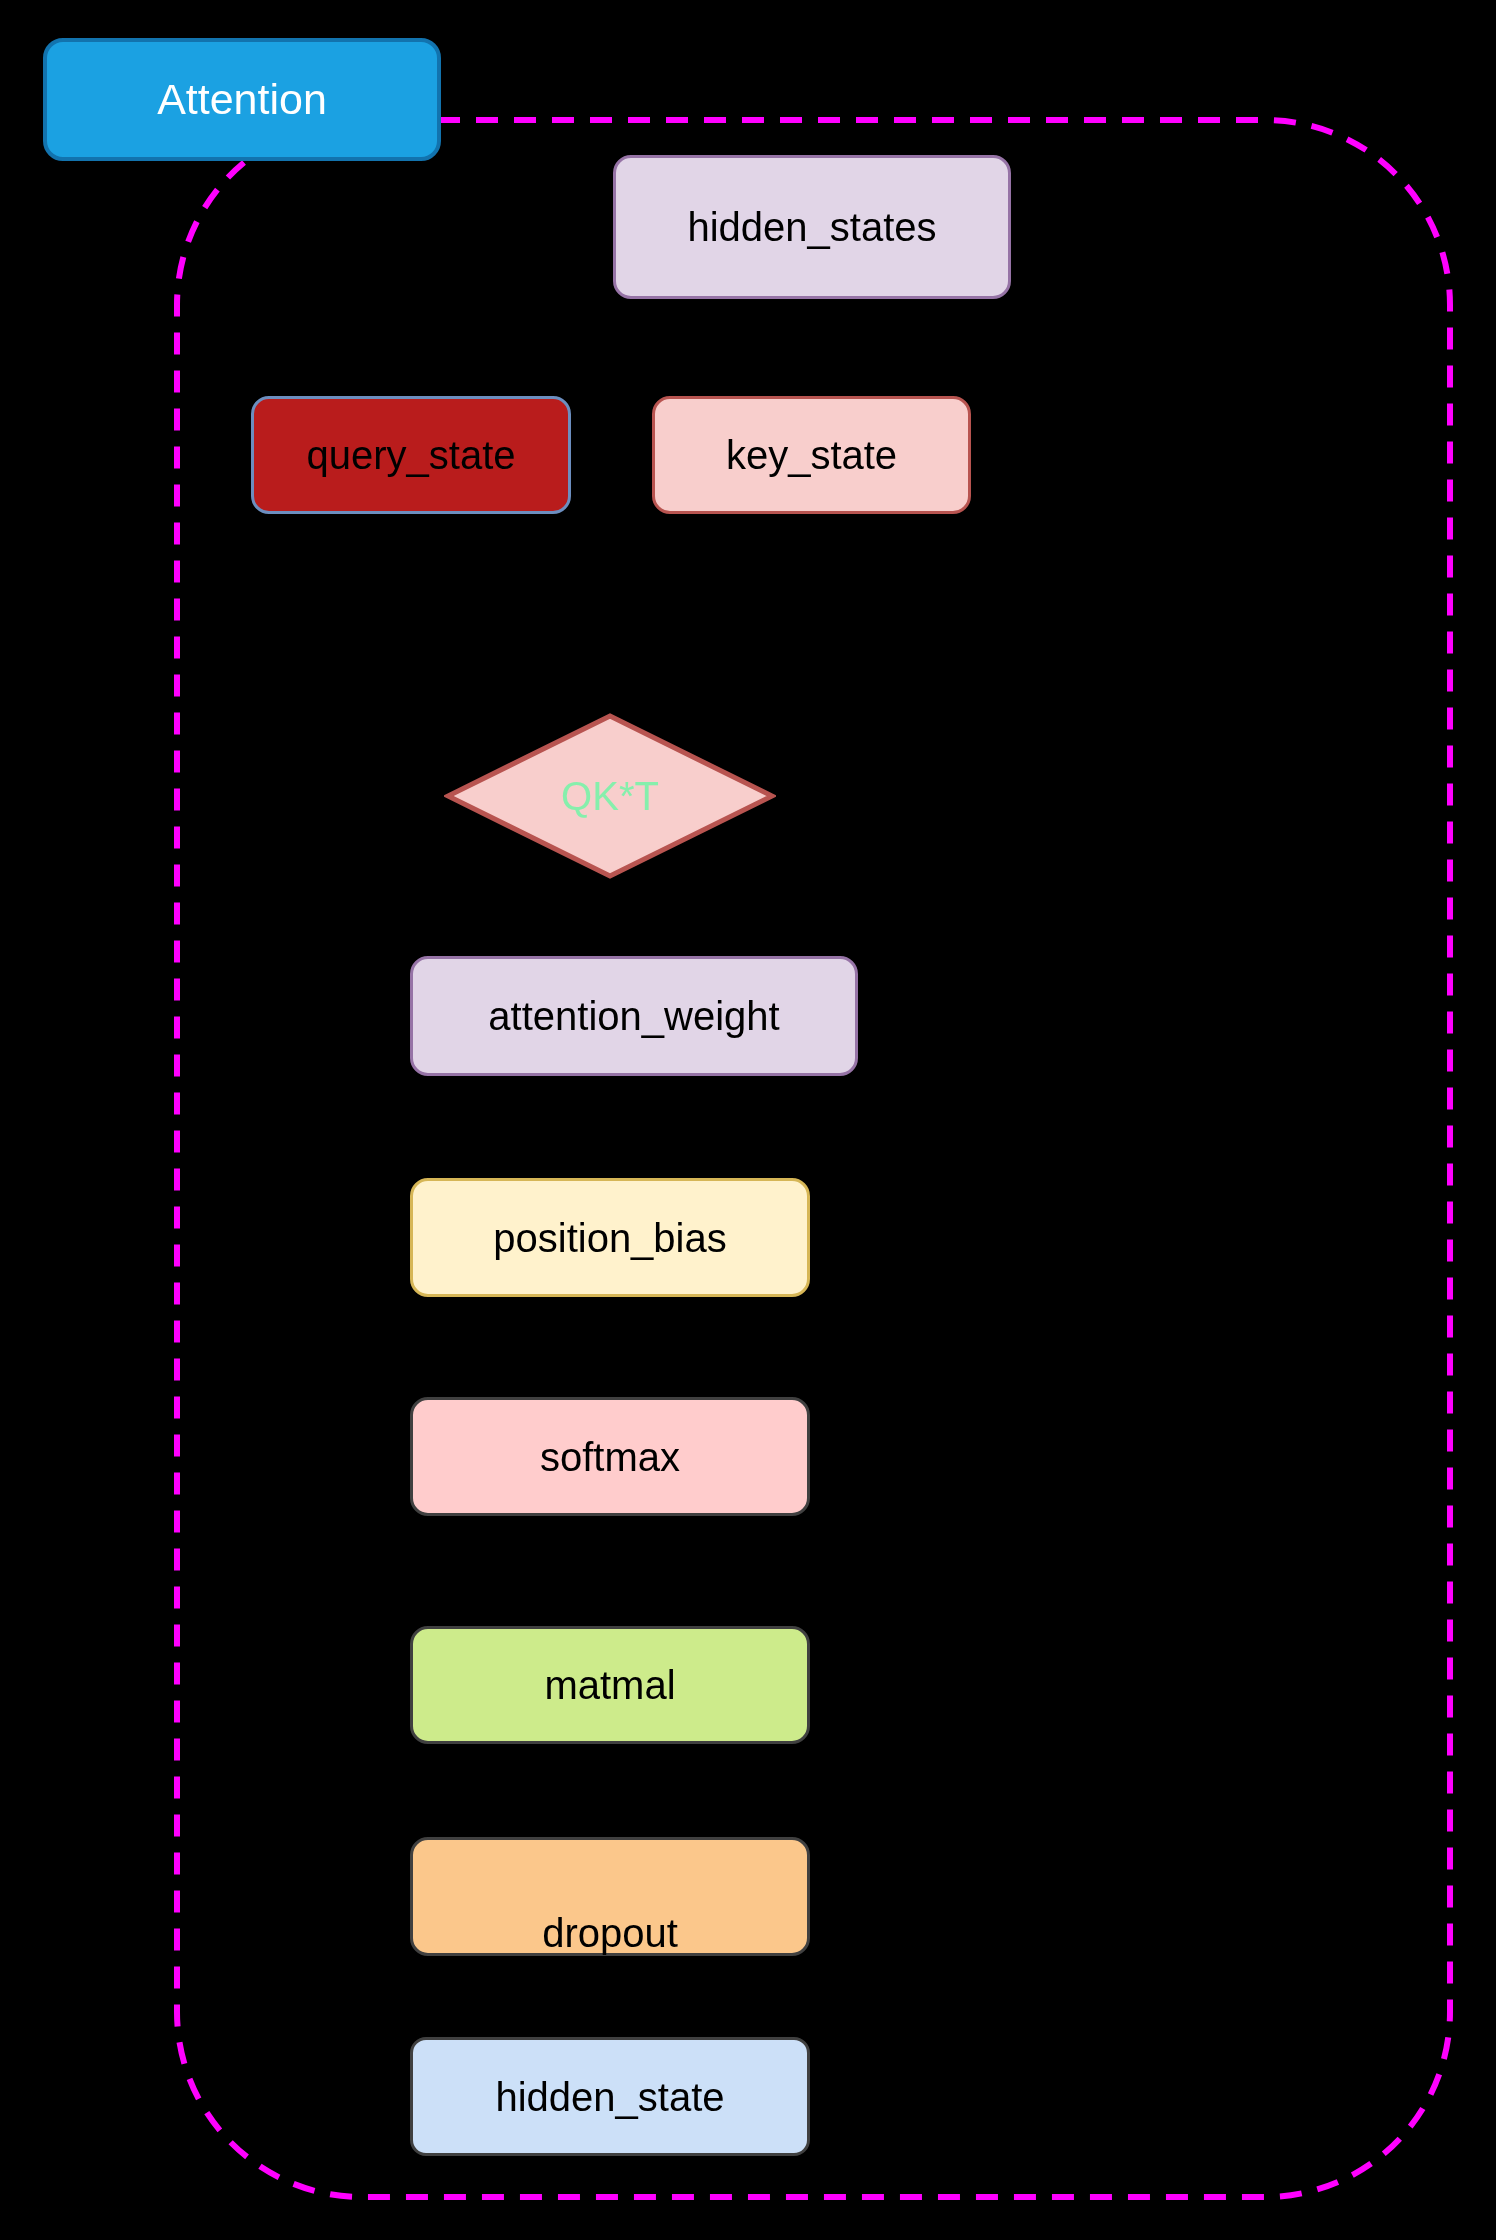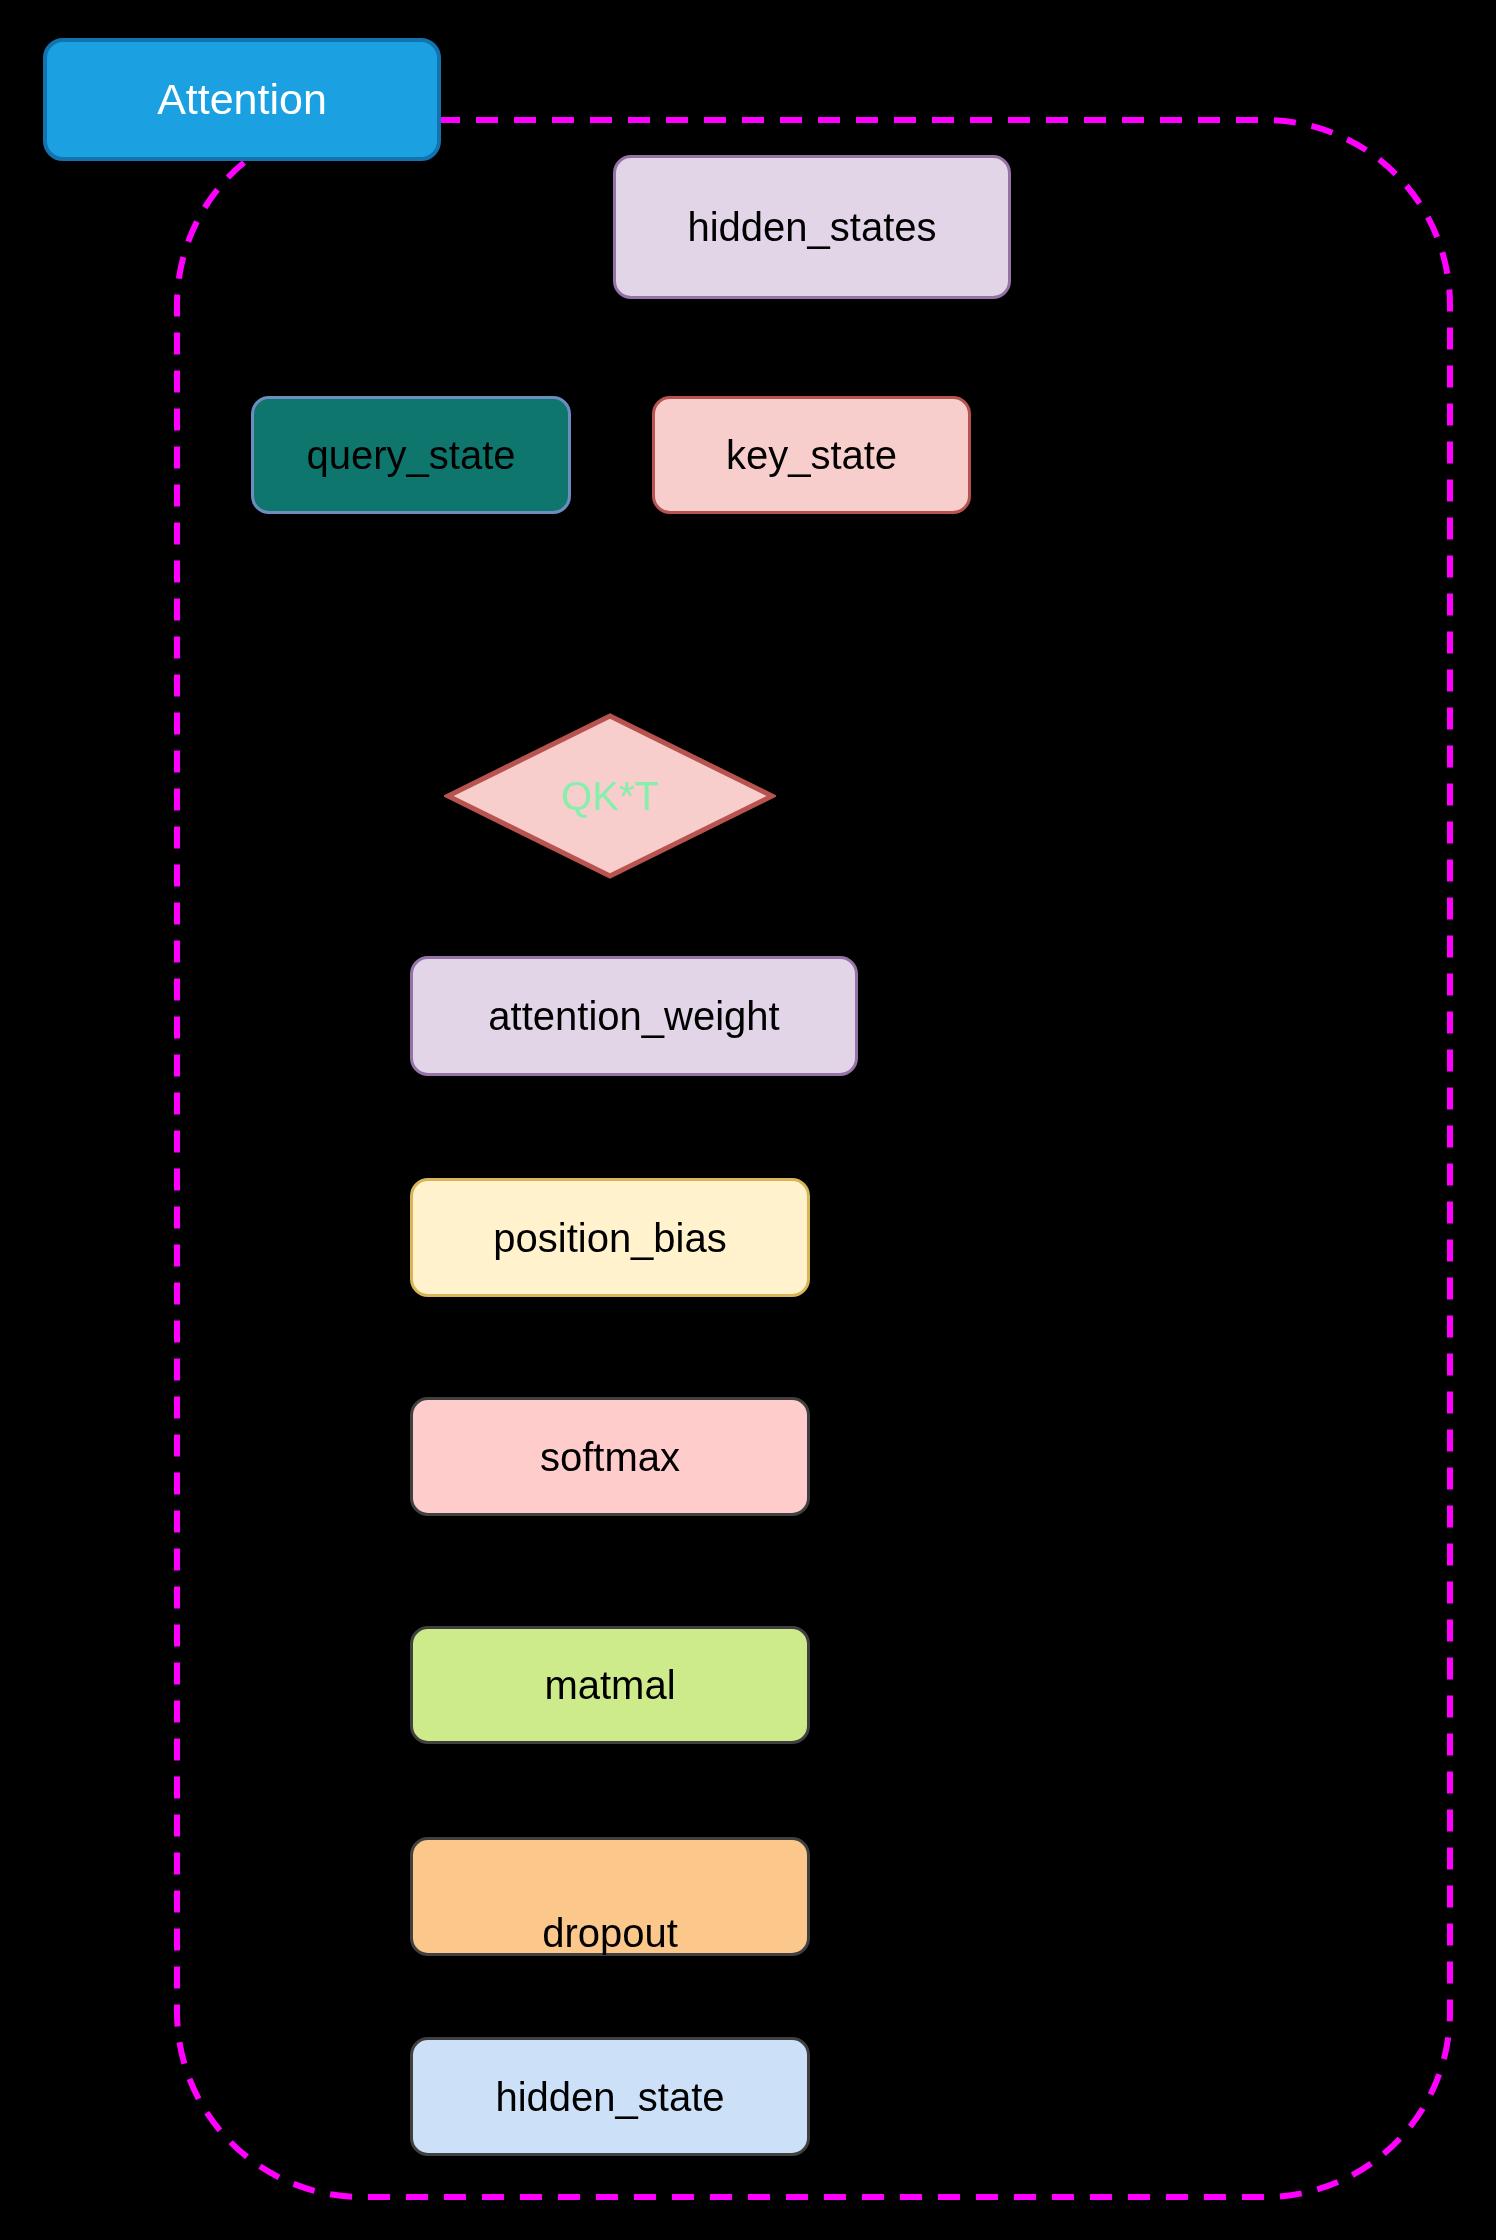--- a/index.html
+++ b/index.html
@@ -102,21 +102,21 @@
   </svg>
 
   <div class="title-node" style="background-color: rgb(27, 161, 226); border-color: rgb(18, 115, 174); color: rgb(255, 255, 255);">
     <span class="lbl">Attention</span>
   </div>
 
   <div class="node" id="node-hidden-states" style="background-color: rgb(225, 213, 231); border-color: rgb(150, 115, 166);">
     <span class="lbl">hidden_states</span>
   </div>
 
-  <div class="node" id="node-query-state" style="background-color: #0f766e; border-color: rgb(108, 142, 191); justify-content: center;">
+  <div class="node" id="node-query-state" style="background-color: #b91c1c; border-color: rgb(108, 142, 191); justify-content: center;">
     <span class="lbl">query_state</span>
   </div>
 
   <div class="node" id="node-key-state" style="background-color: rgb(248, 206, 204); border-color: rgb(184, 84, 80);">
     <span class="lbl">key_state</span>
   </div>
 
 
   <div id="node-qkt">
     <svg viewBox="0 0 332 168" xmlns="http://www.w3.org/2000/svg">
@@ -138,17 +138,17 @@
   </div>
 
   <div class="node" id="node-matmal" style="background-color: rgb(205, 235, 139); border-color: rgb(64, 64, 64);">
     <span class="lbl">matmal</span>
   </div>
 
   <div class="node" id="node-dropout" style="background-color: rgb(251, 199, 139); border-color: rgb(64, 64, 64); align-items: flex-end;">
     <span class="lbl">dropout</span>
   </div>
 
-  <div class="node" id="node-hidden-state" style="background-color: rgb(204, 224, 248); border-color: rgb(64, 64, 64);">
+  <div class="node" id="node-hidden-state" style="background-color: rgb(204, 224, 248); border-color: rgb(64, 64, 64); border-radius: 16px;">
     <span class="lbl">hidden_state</span>
   </div>
 
 </div>
 
 </body></html>

